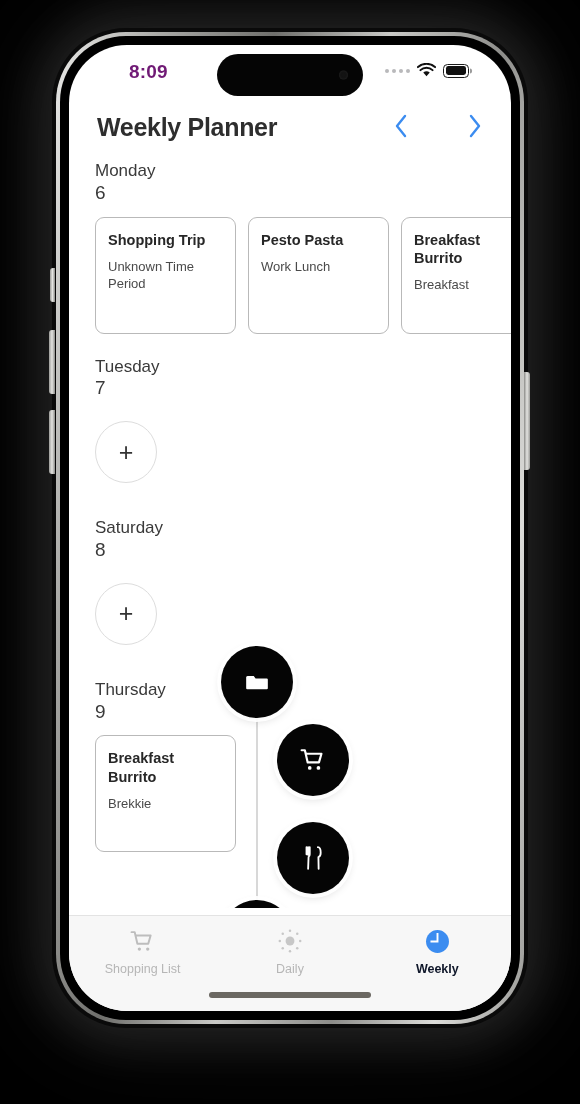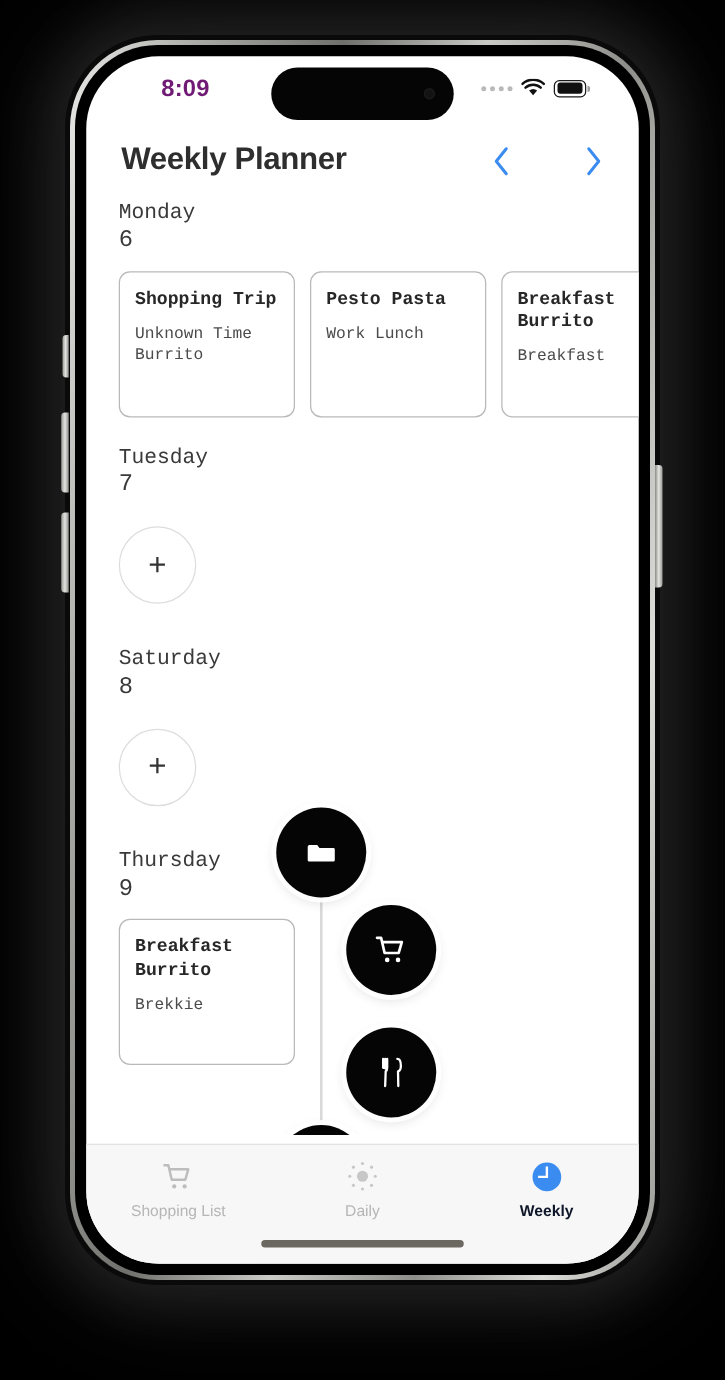--- a/index.html
+++ b/index.html
@@ -81,35 +81,35 @@
     position: relative; padding: 1.6px;
   }
   .batt::after {
     content:""; position: absolute; right: -4px; top: 50%; transform: translateY(-50%);
     width: 2px; height: 5px; background: #9b9b9b; border-radius: 0 2px 2px 0;
   }
   .batt i { display: block; width: 100%; height: 100%; background: #111; border-radius: 2.4px; }
 
   
   #app-header {
-    display: flex; align-items: flex-end;
+    display: flex; align-items: flex-start;
     padding: 14px 16px 6px 28px;
   }
   #page-title { font-size: 25px; font-weight: bold; color: #2e2e2e; letter-spacing: -.3px; }
   #nav-arrows { margin-left: auto; display: flex; align-items: center; gap: 56px; padding-right: 12px; }
   .chev { width: 17px; height: 26px; cursor: pointer; }
 
   
   #content {
     position: relative;
     height: 760px;
     padding: 12px 0 0 0;
     overflow: hidden;
   }
-  .day-block { padding-left: 26px; font-family: Liberation Mono, monospace; }
+  .day-block { padding-left: 26px; }
   .day-name { font-size: 17px; color: #3a3a3a; line-height: 1.28; }
   .day-num  { font-size: 19px; color: #3a3a3a; line-height: 1.15; }
 
   .cards-row {
     display: flex; gap: 12px; margin-top: 13px; padding-right: 0; align-items: flex-end;
   }
   .ev-card {
     flex: 0 0 auto;
     width: 141px; height: 117px;
     border: 1px solid #b9b9b9; border-radius: 9px;
@@ -207,21 +207,21 @@
         </div>
 
         <div id="content">
 
           <div class="day-block">
             <div class="day-name">Monday</div>
             <div class="day-num">6</div>
             <div class="cards-row">
               <div class="ev-card">
                 <div class="ev-title">Shopping Trip</div>
-                <div class="ev-sub">Unknown Time Burrito</div>
+                <div class="ev-sub">Unknown Time Period</div>
               </div>
               <div class="ev-card">
                 <div class="ev-title">Pesto Pasta</div>
                 <div class="ev-sub">Work Lunch</div>
               </div>
               <div class="ev-card">
                 <div class="ev-title">Breakfast Burrito</div>
                 <div class="ev-sub">Breakfast</div>
               </div>
             </div>

